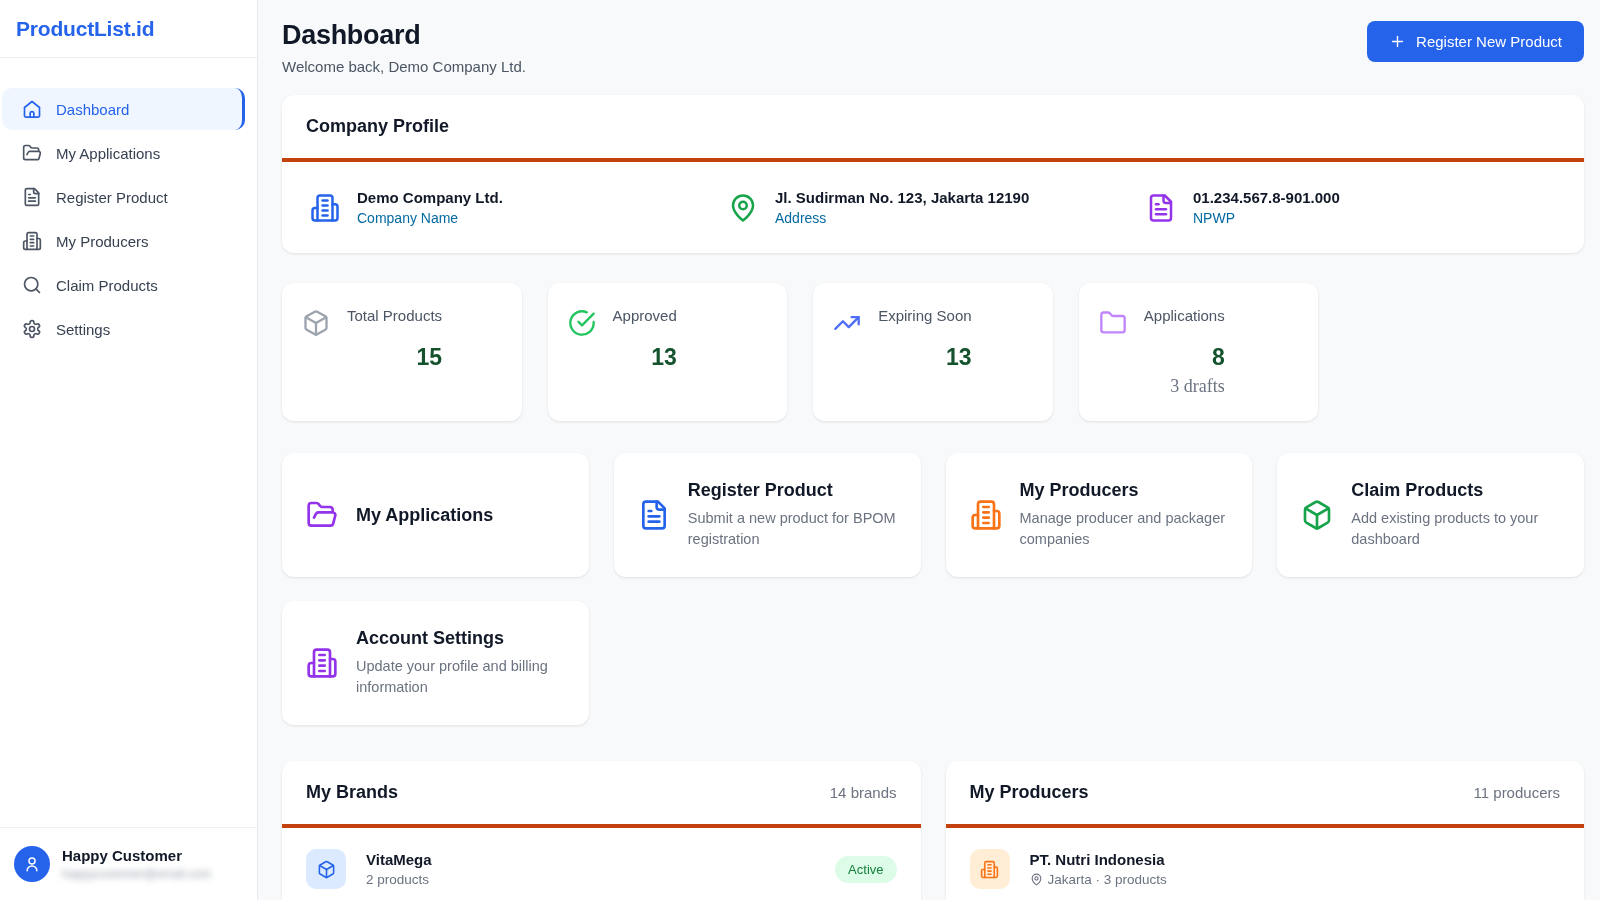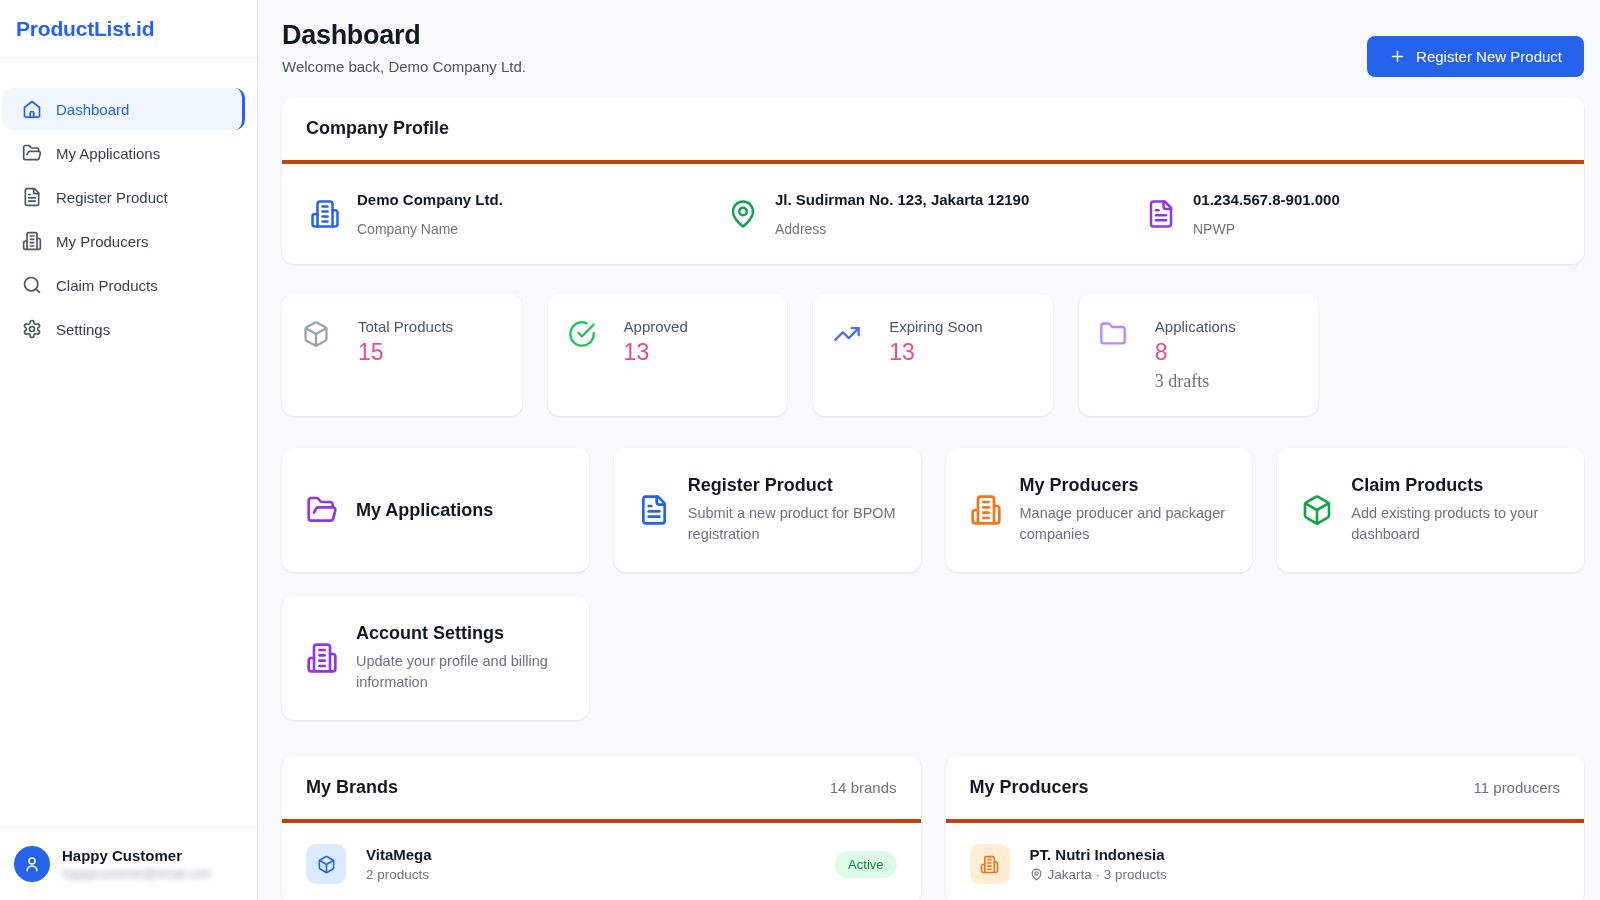--- a/index.html
+++ b/index.html
@@ -44,52 +44,52 @@
 
   
   .main { flex:1; padding:20px 16px 0 24px; }
   .top-row { display:flex; justify-content:space-between; align-items:flex-start; margin-bottom:20px; }
   .page-title { font-size:27px; font-weight:bold; color:#111827; letter-spacing:-0.3px; }
   .page-subtitle { font-size:15px; color:#4b5563; margin-top:7px; }
   .primary-btn {
     display:flex; align-items:center; gap:10px;
     background:#2563eb; color:#ffffff; border:none; cursor:pointer;
     font-family:inherit; font-size:15px; font-weight:500;
-    padding:12px 22px; border-radius:8px; margin-top:16px;
+    padding:12px 22px; border-radius:8px; margin-top:1px;
   }
   .primary-btn .ic { width:17px; height:17px; }
 
   .card {
     background:#ffffff; border-radius:12px;
     box-shadow:0 1px 2px rgba(16,24,40,.04), 0 1px 3px rgba(16,24,40,.07);
   }
   .card-header {
     padding:21px 24px; border-bottom:4px solid #c2410c;
     font-size:18px; font-weight:600; color:#111827;
     display:flex; justify-content:space-between; align-items:center;
   }
   .card-count { font-size:15px; font-weight:normal; color:#6b7280; }
 
   
   .profile-card { margin-bottom:30px; }
   .profile-body { display:grid; grid-template-columns:1fr 1fr 1fr; padding:27px 24px; }
   .profile-field { display:flex; align-items:center; gap:17px; padding-left:4px; }
   .profile-field .ic { width:30px; height:30px; flex-shrink:0; }
   .field-value { font-size:15px; font-weight:bold; color:#111827; }
-  .field-label { font-size:14px; color:#737373; margin-top:13px; }
+  .field-label { font-size:14px; color:#0369a1; margin-top:4px; }
   .c-blue { color:#2563eb; } .c-green { color:#16a34a; } .c-purple { color:#9333ea; }
   .c-gray { color:#9ca3af; } .c-lgreen { color:#22c55e; } .c-amber { color:#f59e0b; }
   .c-indigo { color:#4f6df6; } .c-lpurple { color:#c084fc; } .c-orange { color:#f97316; }
 
   
   .stats-row { display:grid; grid-template-columns:repeat(5,1fr); gap:26px; margin-bottom:32px; }
-  .stat-card { padding:24px 20px; display:flex; gap:28px; align-items:flex-start; min-height:114px; }
+  .stat-card { padding:24px 20px; display:flex; gap:17px; align-items:flex-start; min-height:114px;text-align:right; }
   .stat-card .ic { width:28px; height:28px; flex-shrink:0; margin-top:2px; }
   .stat-label { font-size:15px; color:#4b5563; }
-  .stat-value { font-size:23px; font-weight:normal; color:#ec4899; margin-top:4px; }
+  .stat-value { font-size:23px; font-weight:bold; color:#14532d; margin-top:20px; }
   .stat-sub { font-size:18px; color:#6b7280; margin-top:5px;font-family:Liberation Serif, serif; }
 
   
   .actions-grid { display:grid; grid-template-columns:repeat(4,1fr); gap:24px 25px; margin-bottom:36px; }
   .action-card { padding:24px; display:flex; gap:18px; align-items:center; min-height:124px; cursor:pointer; }
   .action-card .ic { width:32px; height:32px; flex-shrink:0; }
   .action-title { font-size:18px; font-weight:600; color:#111827; }
   .action-desc { font-size:14.5px; color:#6b7280; line-height:1.45; margin-top:7px; }
 
   

